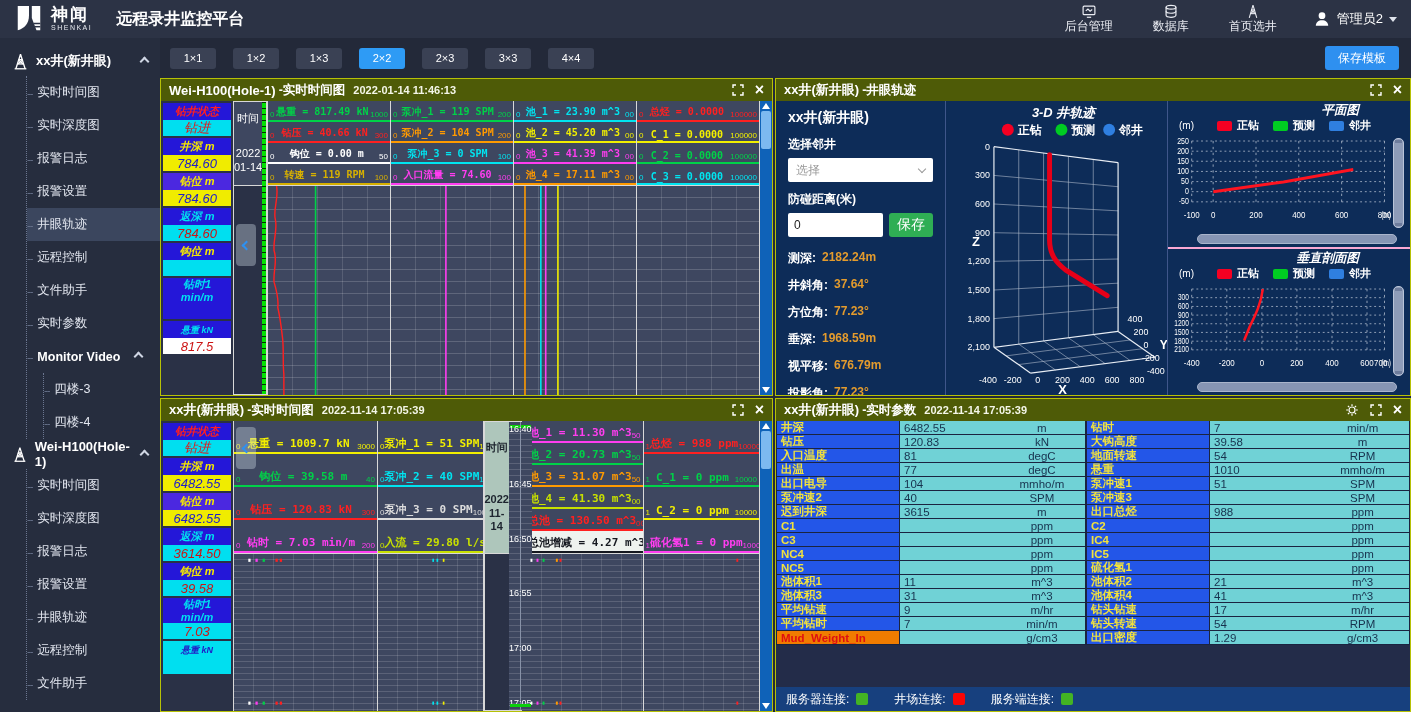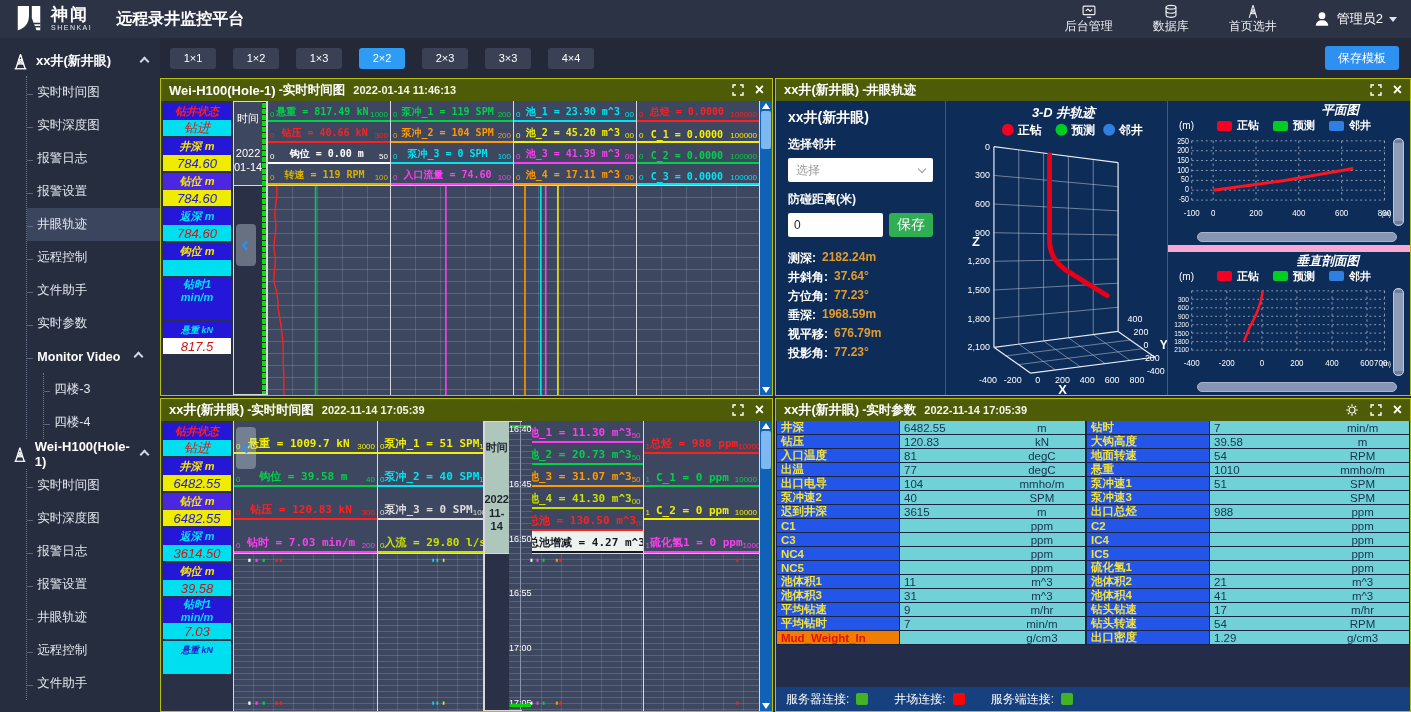--- a/index.html
+++ b/index.html
@@ -88,27 +88,27 @@
 .trbody{background:#0d2c58}
 .trinfo{width:170px;flex-shrink:0;padding:8px 12px;border-right:1px solid #3f568a}
 .trwell{font-size:14px;font-weight:bold;margin-bottom:8px}
 .trl{font-size:12px;font-weight:bold;margin:9px 0 5px}
 .trsel{height:24px;background:#fff;color:#999;font-size:12px;display:flex;align-items:center;justify-content:space-between;padding:0 8px;border-radius:2px;cursor:pointer}
 .selchev{width:6px;height:6px;border-right:1.5px solid #999;border-bottom:1.5px solid #999;transform:rotate(45deg);margin-top:-3px}
 .trrow{display:flex;gap:6px;margin-top:2px}
 .trinput{flex:1;height:24px;background:#fff;color:#222;font-size:12px;border:none;padding:0 6px;border-radius:2px;min-width:0}
 .trsave{width:44px;height:24px;background:#2fae54;color:#fff;border:none;border-radius:3px;font-size:14px;cursor:pointer}
 .stats{margin-top:13px}
-.strow{display:flex;margin:2px 0;font-size:12px;font-weight:bold;gap:6px}
+.strow{display:flex;margin:10px 0;font-size:12px;font-weight:bold;gap:6px}
 .strow .sv{color:#e39b2d}
 .tr3d{width:222px;flex-shrink:0;border-right:1px solid #3f568a}
 .tr3d svg{width:100%;height:100%;display:block}
 .trside{flex:1;display:flex;flex-direction:column;min-width:0}
 .mini{flex:1;padding:3px 5px 1px 5px;display:flex;flex-direction:column;min-height:0}
-.mini+.mini{border-top:7px solid #f9a8d4}
+.mini+.mini{border-top:2px solid #f9a8d4}
 .mtitle{text-align:right;padding-right:46px;font-size:12.5px;font-weight:bold;font-style:italic;line-height:1.1}
 .mlegrow{display:flex;align-items:center;font-size:11px;height:16px}
 .munit{font-size:10px;margin-left:6px}
 .mlegend{margin-left:auto;display:flex;gap:14px;margin-right:34px}
 .mli{display:flex;gap:5px;align-items:center;font-weight:bold}
 .msw{width:15px;height:10px;border-radius:2px}
 .plotrow{flex:1;display:flex;align-items:stretch;min-height:0}
 .plotrow svg{flex:1;height:100%;min-width:0}
 .mvs{width:11px;margin:4px 1px;background:#8e9cb8;border-radius:5px;border:1px solid #b9c4d8;display:flex;flex-direction:column;justify-content:space-between;align-items:center;padding:1px}
 .mvs i{display:block;width:7px;height:3px;background:#6d7c9c}

